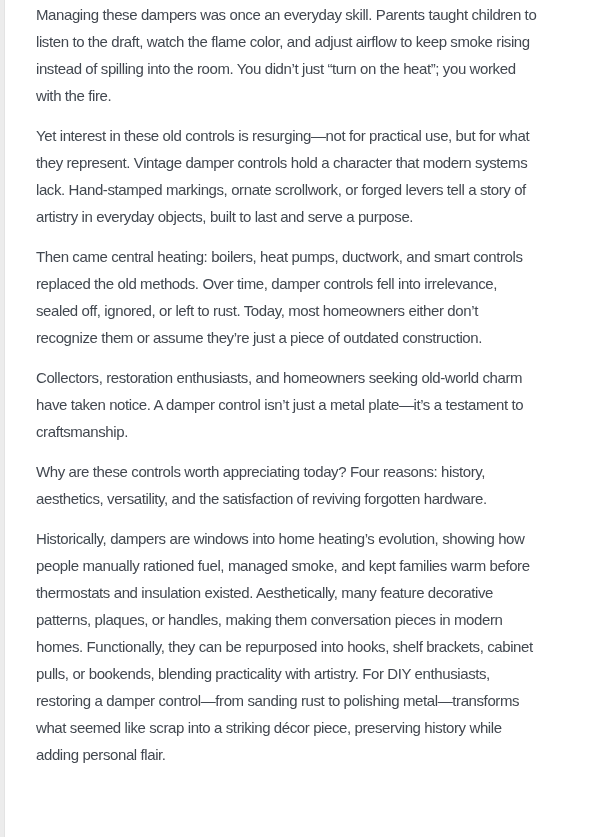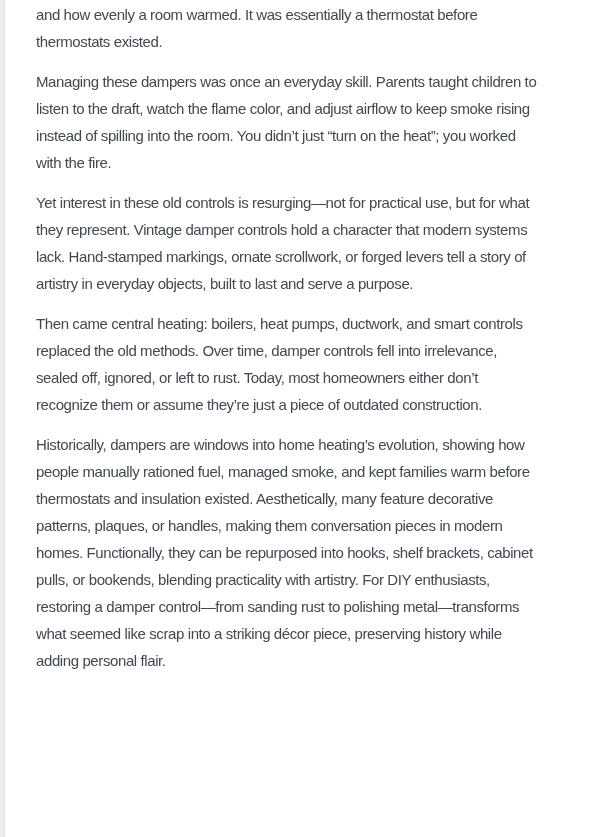--- a/index.html
+++ b/index.html
@@ -40,34 +40,37 @@
     margin: 0 0 13px 0;
     white-space: pre;
   }
 </style>
 </head>
 <body>
 
 <div class="edge-strip"></div>
 
 <main class="article">
-  <p>and how evenly a room warmed. It was essentially a thermostat before
-thermostats existed.</p>
   <p>Managing these dampers was once an everyday skill. Parents taught children to
 listen to the draft, watch the flame color, and adjust airflow to keep smoke rising
 instead of spilling into the room. You didn’t just “turn on the heat”; you worked
 with the fire.</p>
   <p>Yet interest in these old controls is resurging—not for practical use, but for what
 they represent. Vintage damper controls hold a character that modern systems
 lack. Hand-stamped markings, ornate scrollwork, or forged levers tell a story of
 artistry in everyday objects, built to last and serve a purpose.</p>
   <p>Then came central heating: boilers, heat pumps, ductwork, and smart controls
 replaced the old methods. Over time, damper controls fell into irrelevance,
 sealed off, ignored, or left to rust. Today, most homeowners either don’t
 recognize them or assume they’re just a piece of outdated construction.</p>
+  <p>Collectors, restoration enthusiasts, and homeowners seeking old-world charm
+have taken notice. A damper control isn’t just a metal plate—it’s a testament to
+craftsmanship.</p>
+  <p>Why are these controls worth appreciating today? Four reasons: history,
+aesthetics, versatility, and the satisfaction of reviving forgotten hardware.</p>
   <p>Historically, dampers are windows into home heating’s evolution, showing how
 people manually rationed fuel, managed smoke, and kept families warm before
 thermostats and insulation existed. Aesthetically, many feature decorative
 patterns, plaques, or handles, making them conversation pieces in modern
 homes. Functionally, they can be repurposed into hooks, shelf brackets, cabinet
 pulls, or bookends, blending practicality with artistry. For DIY enthusiasts,
 restoring a damper control—from sanding rust to polishing metal—transforms
 what seemed like scrap into a striking décor piece, preserving history while
 adding personal flair.</p>
 </main>

